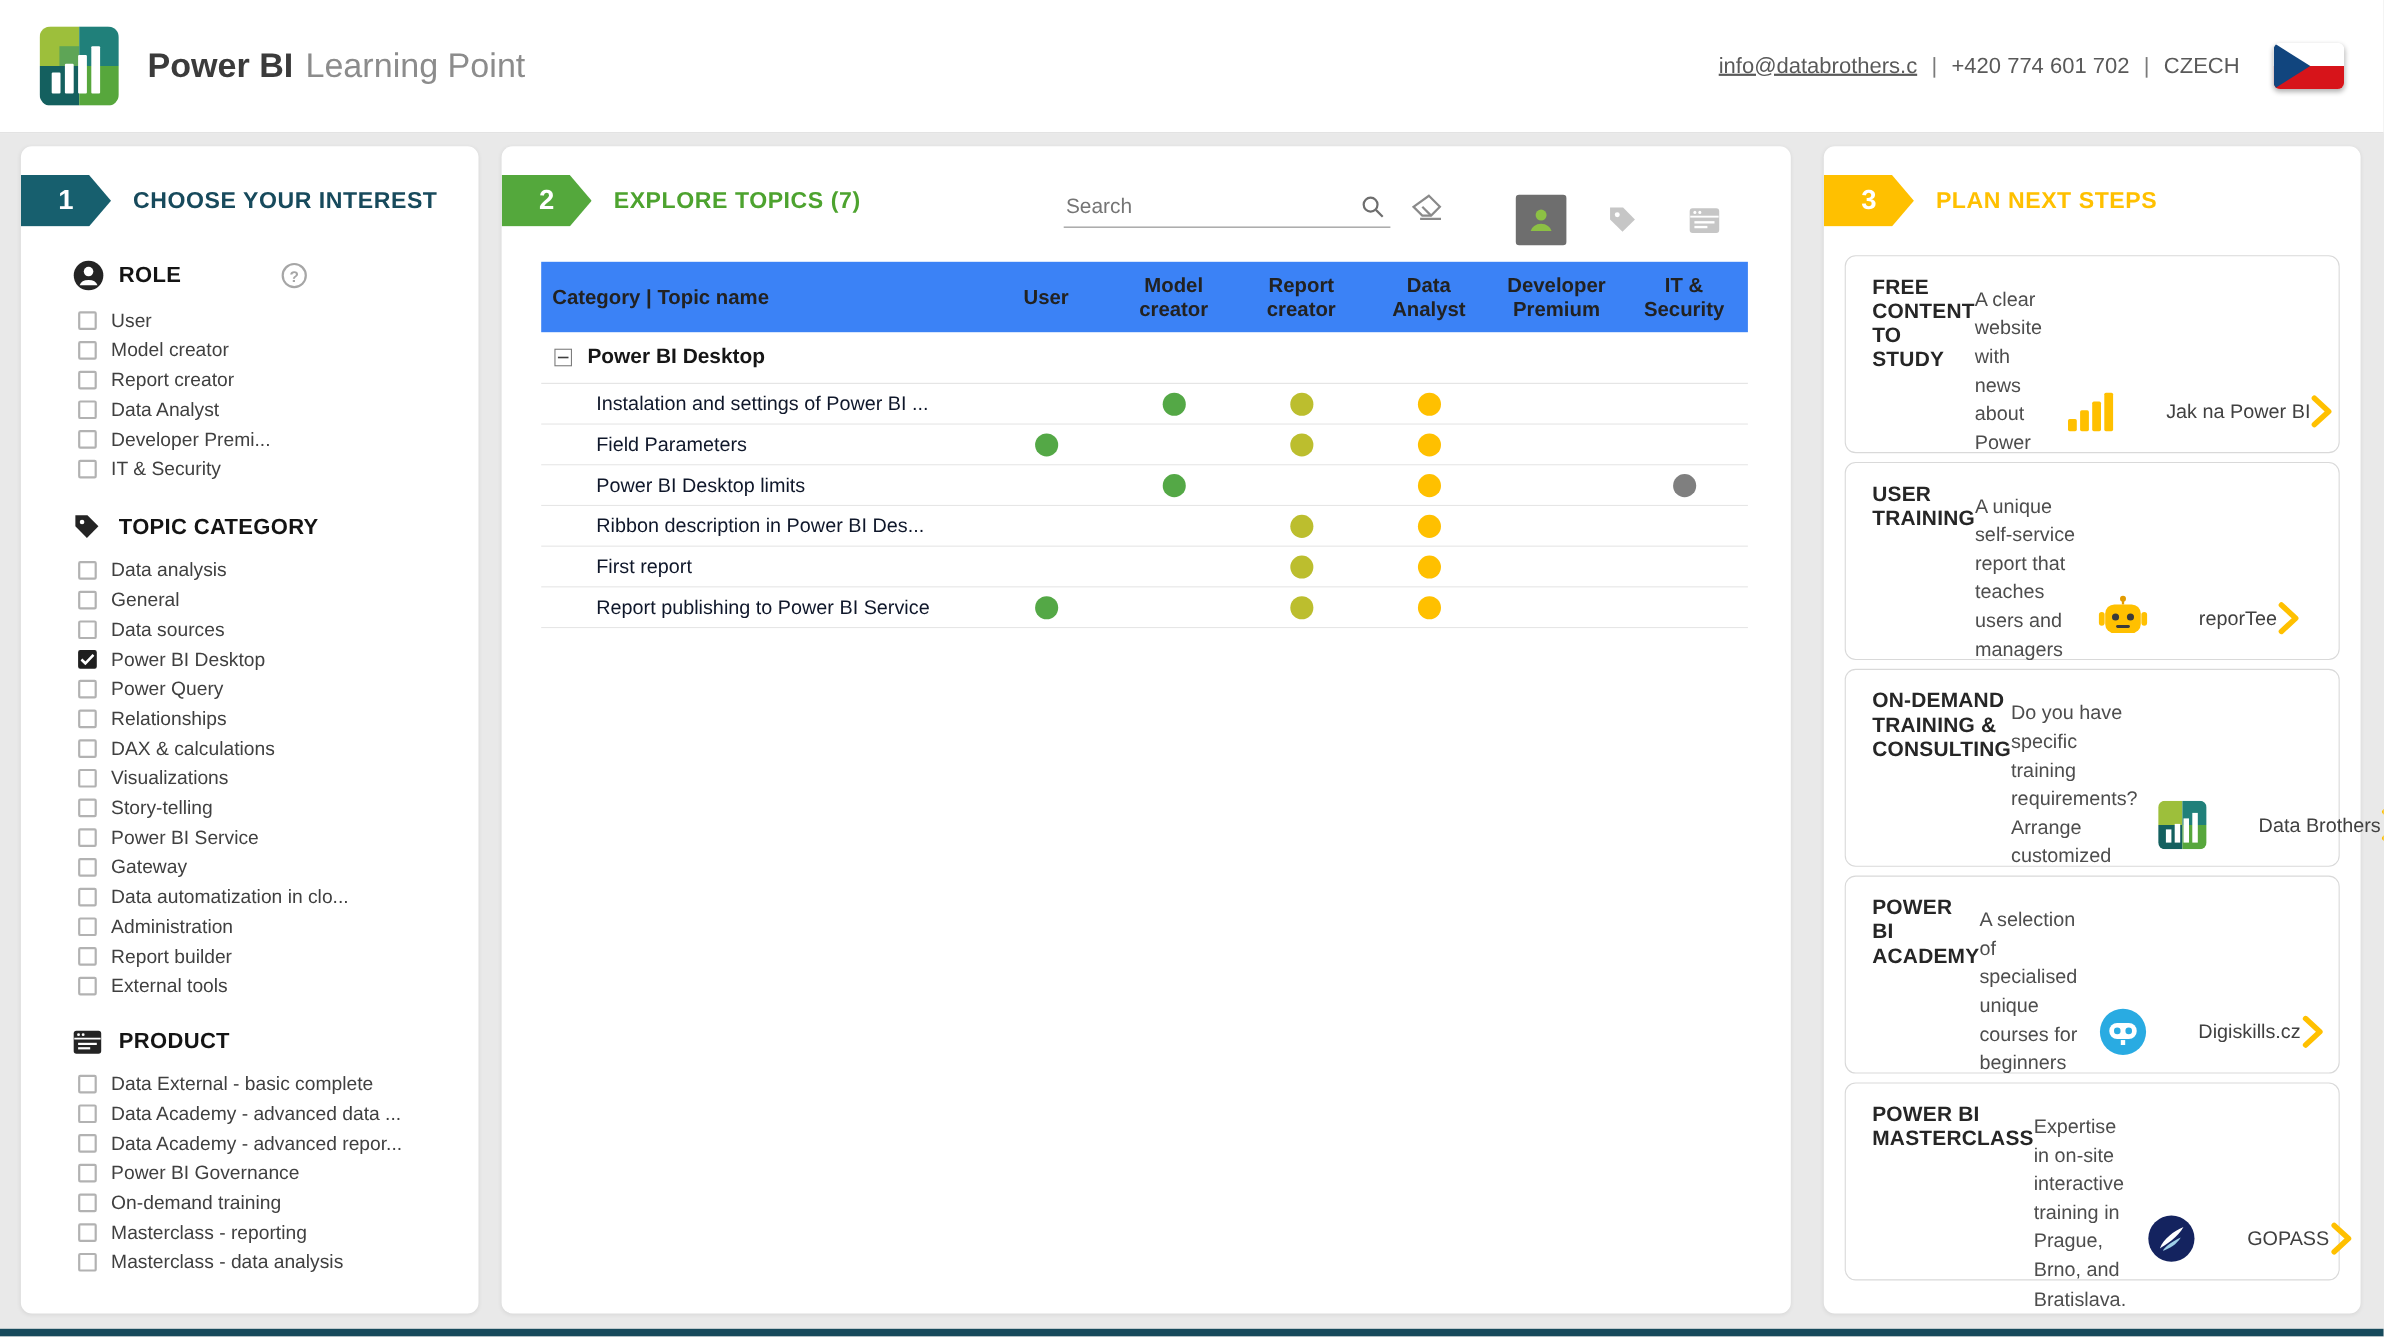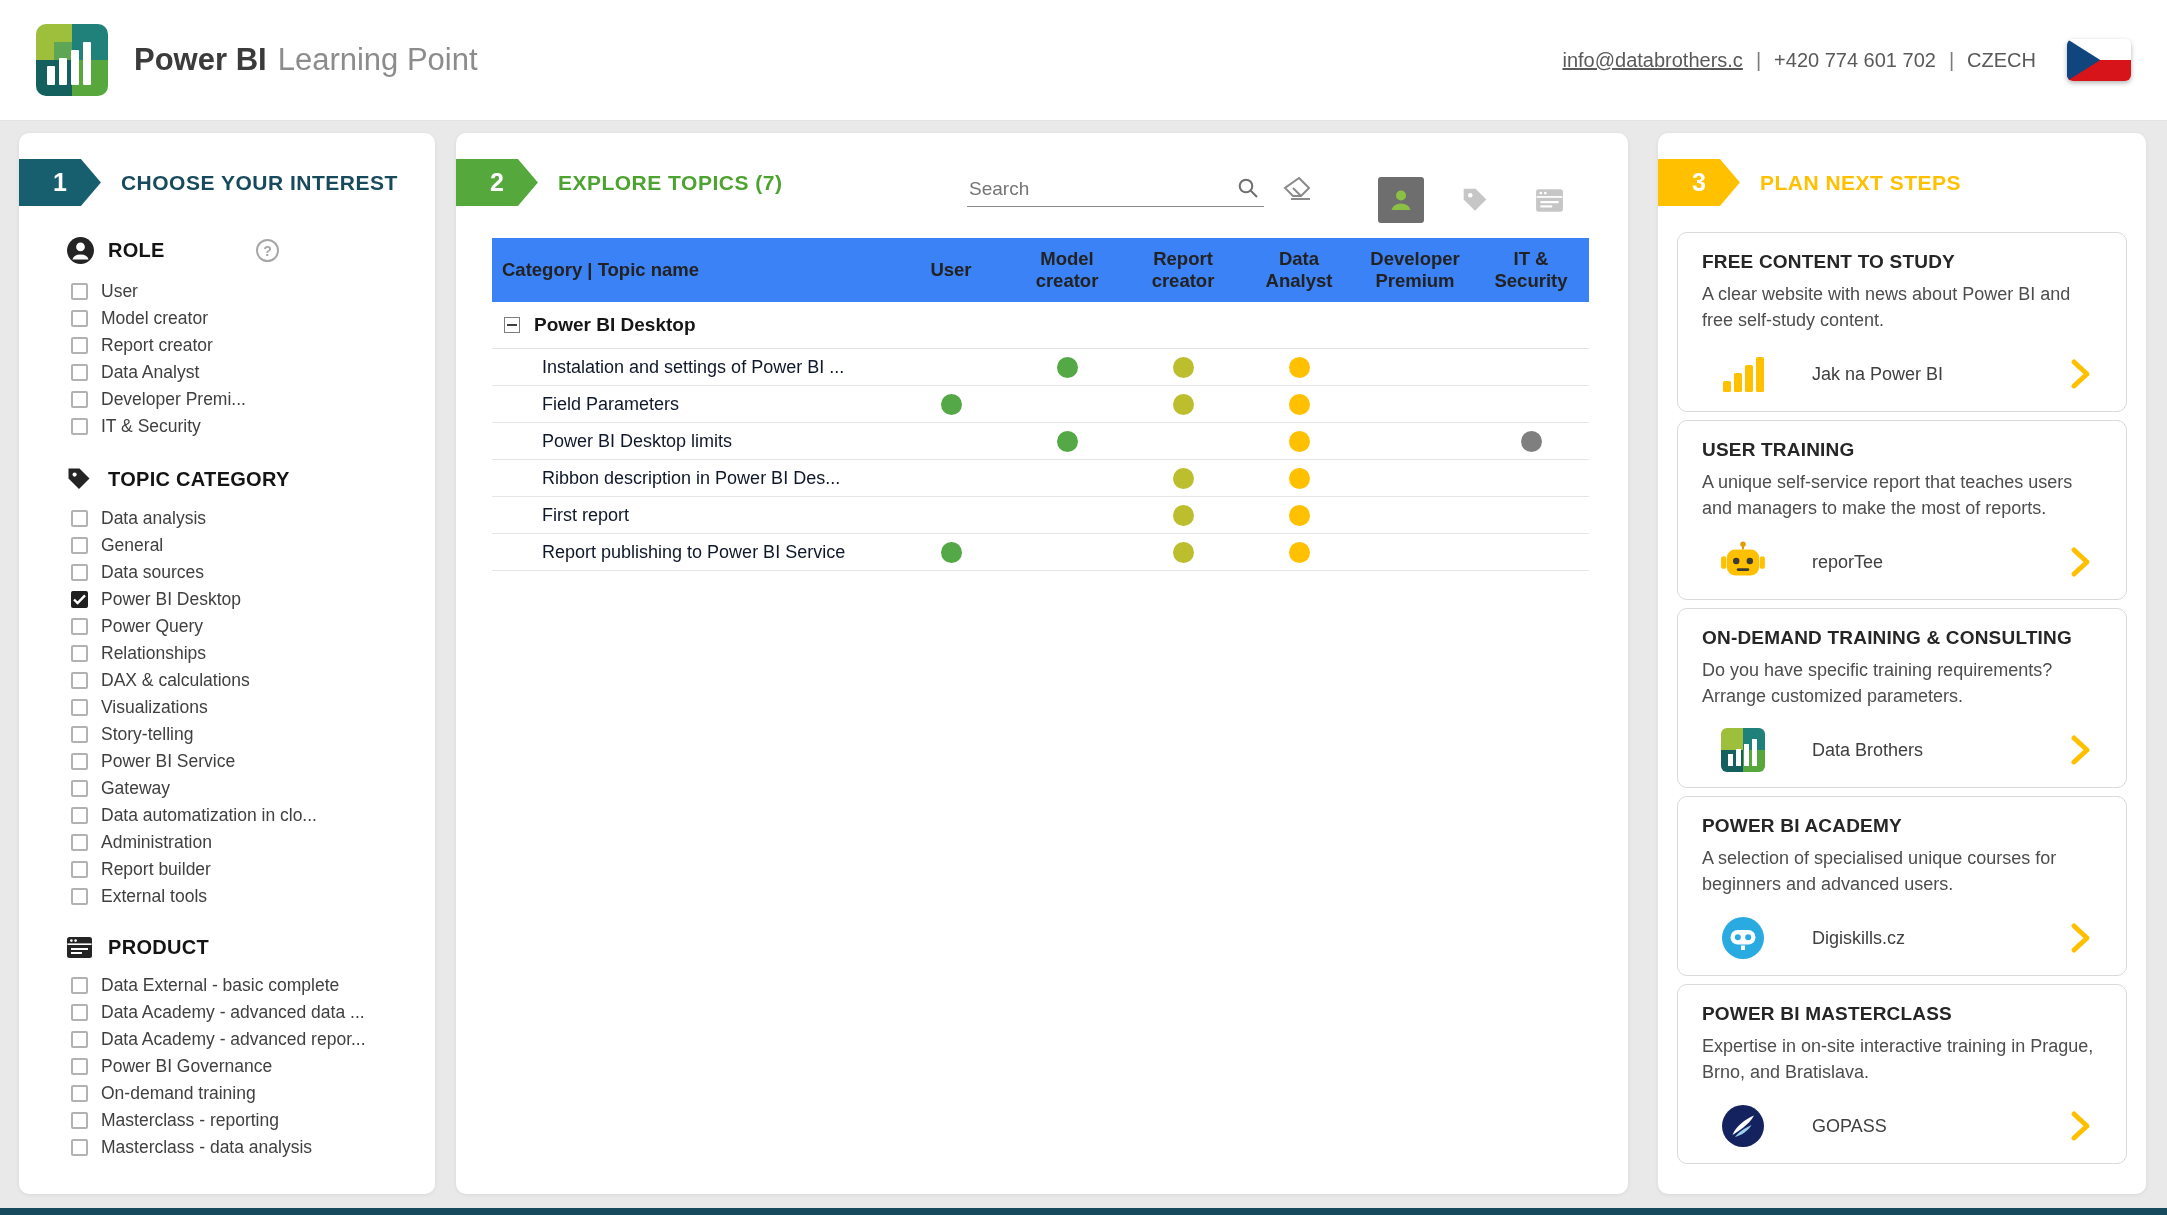--- a/index.html
+++ b/index.html
@@ -99,21 +99,21 @@
     height:37px; align-items:center; border-bottom:1px solid #e6e6e6;
   }
   .row-name { font-size:18px; color:#0f172a; padding-left:50px; white-space:nowrap; overflow:hidden; }
   .dot-cell { display:flex; justify-content:center; align-items:center; }
   .dot { width:21px; height:21px; border-radius:50%; }
 
   
   .cards { position:absolute; top:99px; left:19px; right:19px; display:flex; flex-direction:column; gap:8px; }
   .card {
     border:1px solid #d9d9d9; border-radius:10px; background:#fff; height:180px;
-    padding:18px 24px 14px 24px; display:flex; flex-direction:column; cursor:pointer;
+    padding:18px 24px 14px 24px; display:flex; flex-direction:row; cursor:pointer;
   }
   .card-title { font-weight:700; font-size:19px; color:#262626; letter-spacing:0.2px; }
   .card-desc { font-size:18px; color:#4d4d4d; line-height:1.45; margin-top:8px; }
   .card-footer { margin-top:auto; display:flex; align-items:center; }
   .card-icon { width:50px; height:46px; display:flex; align-items:center; justify-content:center; margin-left:16px; flex:none; }
   .card-link { font-size:18px; color:#404040; margin-left:44px; white-space:nowrap; }
   .chev { margin-left:auto; margin-right:10px; display:flex; }
 
   .bottom-bar { position:absolute; left:0; right:0; bottom:0; height:7px; background:#174a5c; }
 </style>

